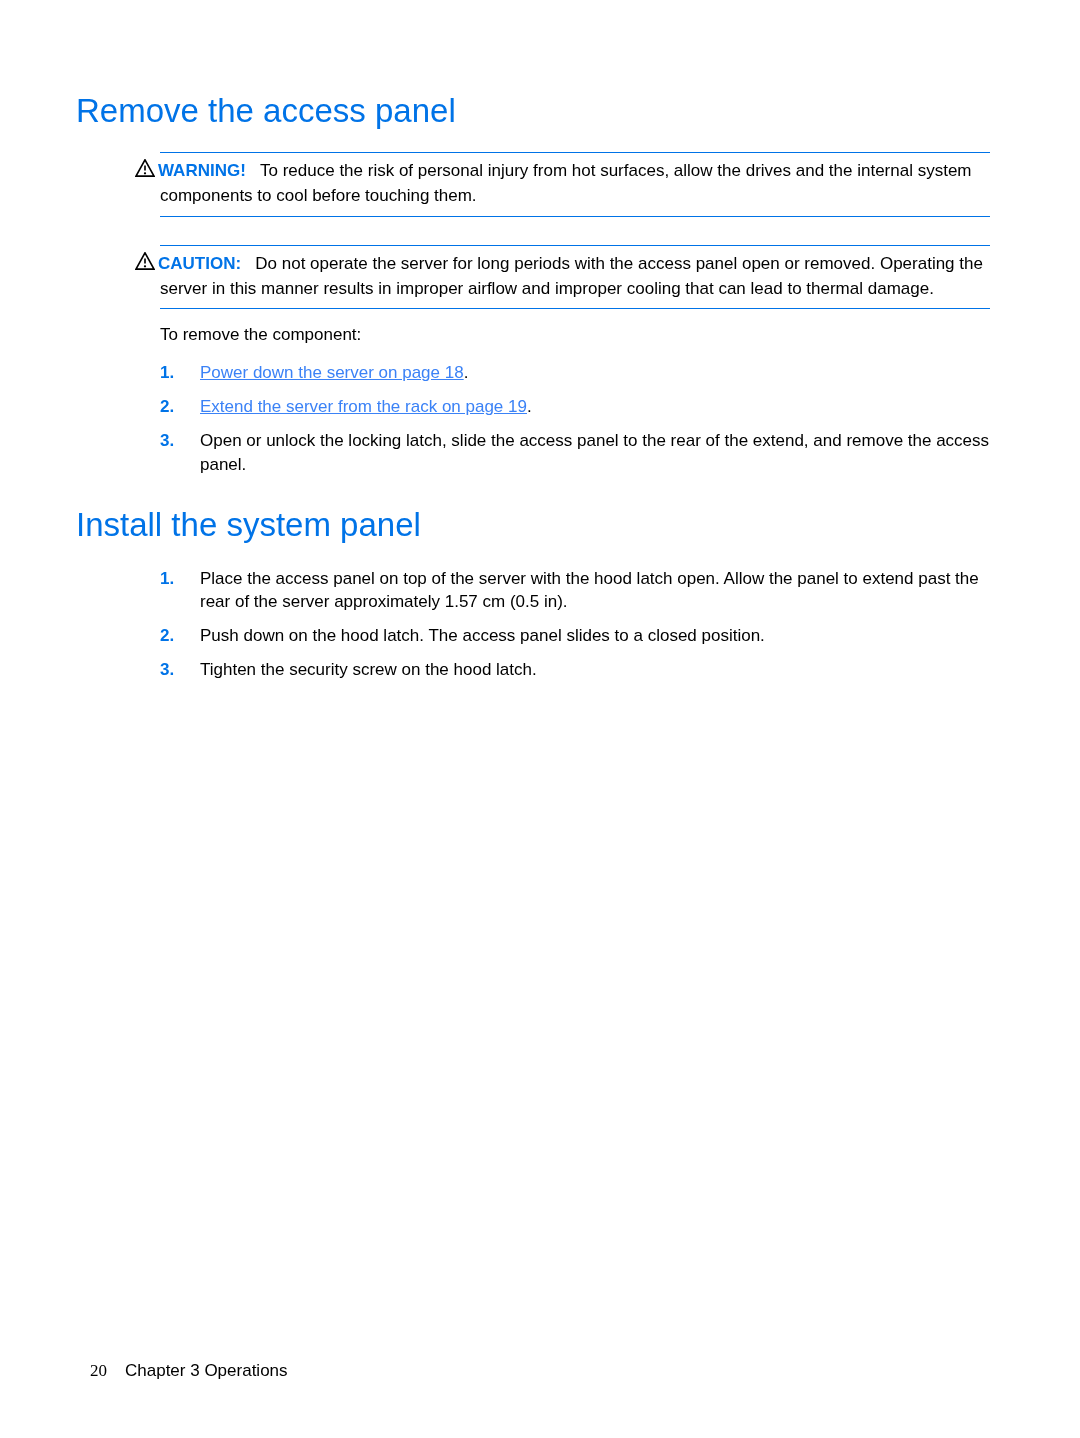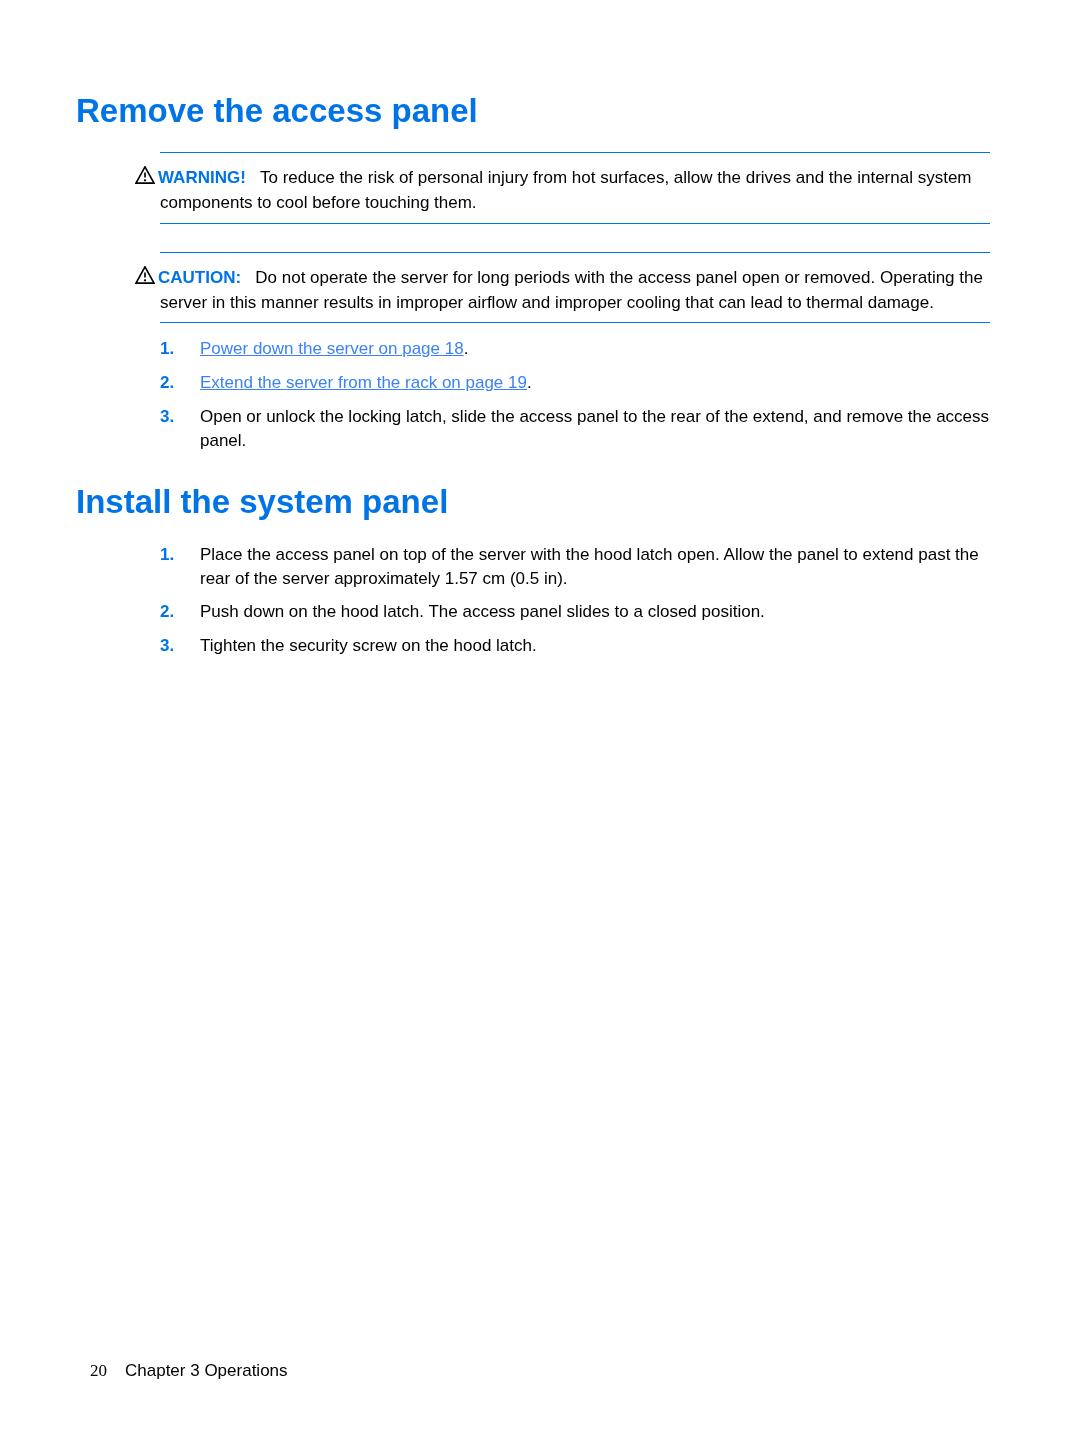--- a/index.html
+++ b/index.html
@@ -14,31 +14,31 @@
       font-family: Arial, Helvetica, sans-serif;
       font-size: 17px;
       line-height: 1.4;
       color: #000000;
       position: relative;
       padding: 88px 90px 0 90px;
     }
     .heading-1 {
       font-size: 33px;
       color: #0073e7;
-      font-weight: bold;
+      font-weight: normal;
       margin-bottom: 18px;
       margin-left: -14px;
     }
     .section-indent {
       margin-left: 70px;
     }
     .alert-box {
       border-top: 1px solid #0073e7;
       border-bottom: 1px solid #0073e7;
-      padding: 13px 0 8px 0;
+      padding: 6px 0 8px 0;
       margin-bottom: 4px;
     }
     .alert-box:last-of-type {
       margin-bottom: 14px;
       margin-top: 28px;
     }
     .alert-icon {
       display: inline-block;
       vertical-align: top;
       margin-left: -25px;
@@ -115,20 +115,21 @@
   <div class="alert-box">
     <span class="alert-icon">
       <svg viewBox="0 0 24 22">
           <path d="M12 1 L23 21 L1 21 Z" fill="none" stroke="#000" stroke-width="2"></path>
           <line x1="12" y1="8" x2="12" y2="14" stroke="#000" stroke-width="2"></line>
           <circle cx="12" cy="17.5" r="1.4" fill="#000"></circle>
         </svg>
     </span><span class="alert-label">CAUTION:</span>&nbsp;&nbsp;&nbsp;<span class="alert-text">Do not operate the server for long periods with the access panel open or removed. Operating the server in this manner results in improper airflow and improper cooling that can lead to thermal damage.</span>
   </div>
 
+  <p class="intro-text">To remove the component:</p>
 
   <ol class="ordered-list">
     <li>
       <span class="list-number">1.</span>
       <span class="list-content"><span class="link-text">Power down the server on page 18</span><span>.</span></span>
     </li>
     <li>
       <span class="list-number">2.</span>
       <span class="list-content"><span class="link-text">Extend the server from the rack on page 19</span><span>.</span></span>
     </li>

